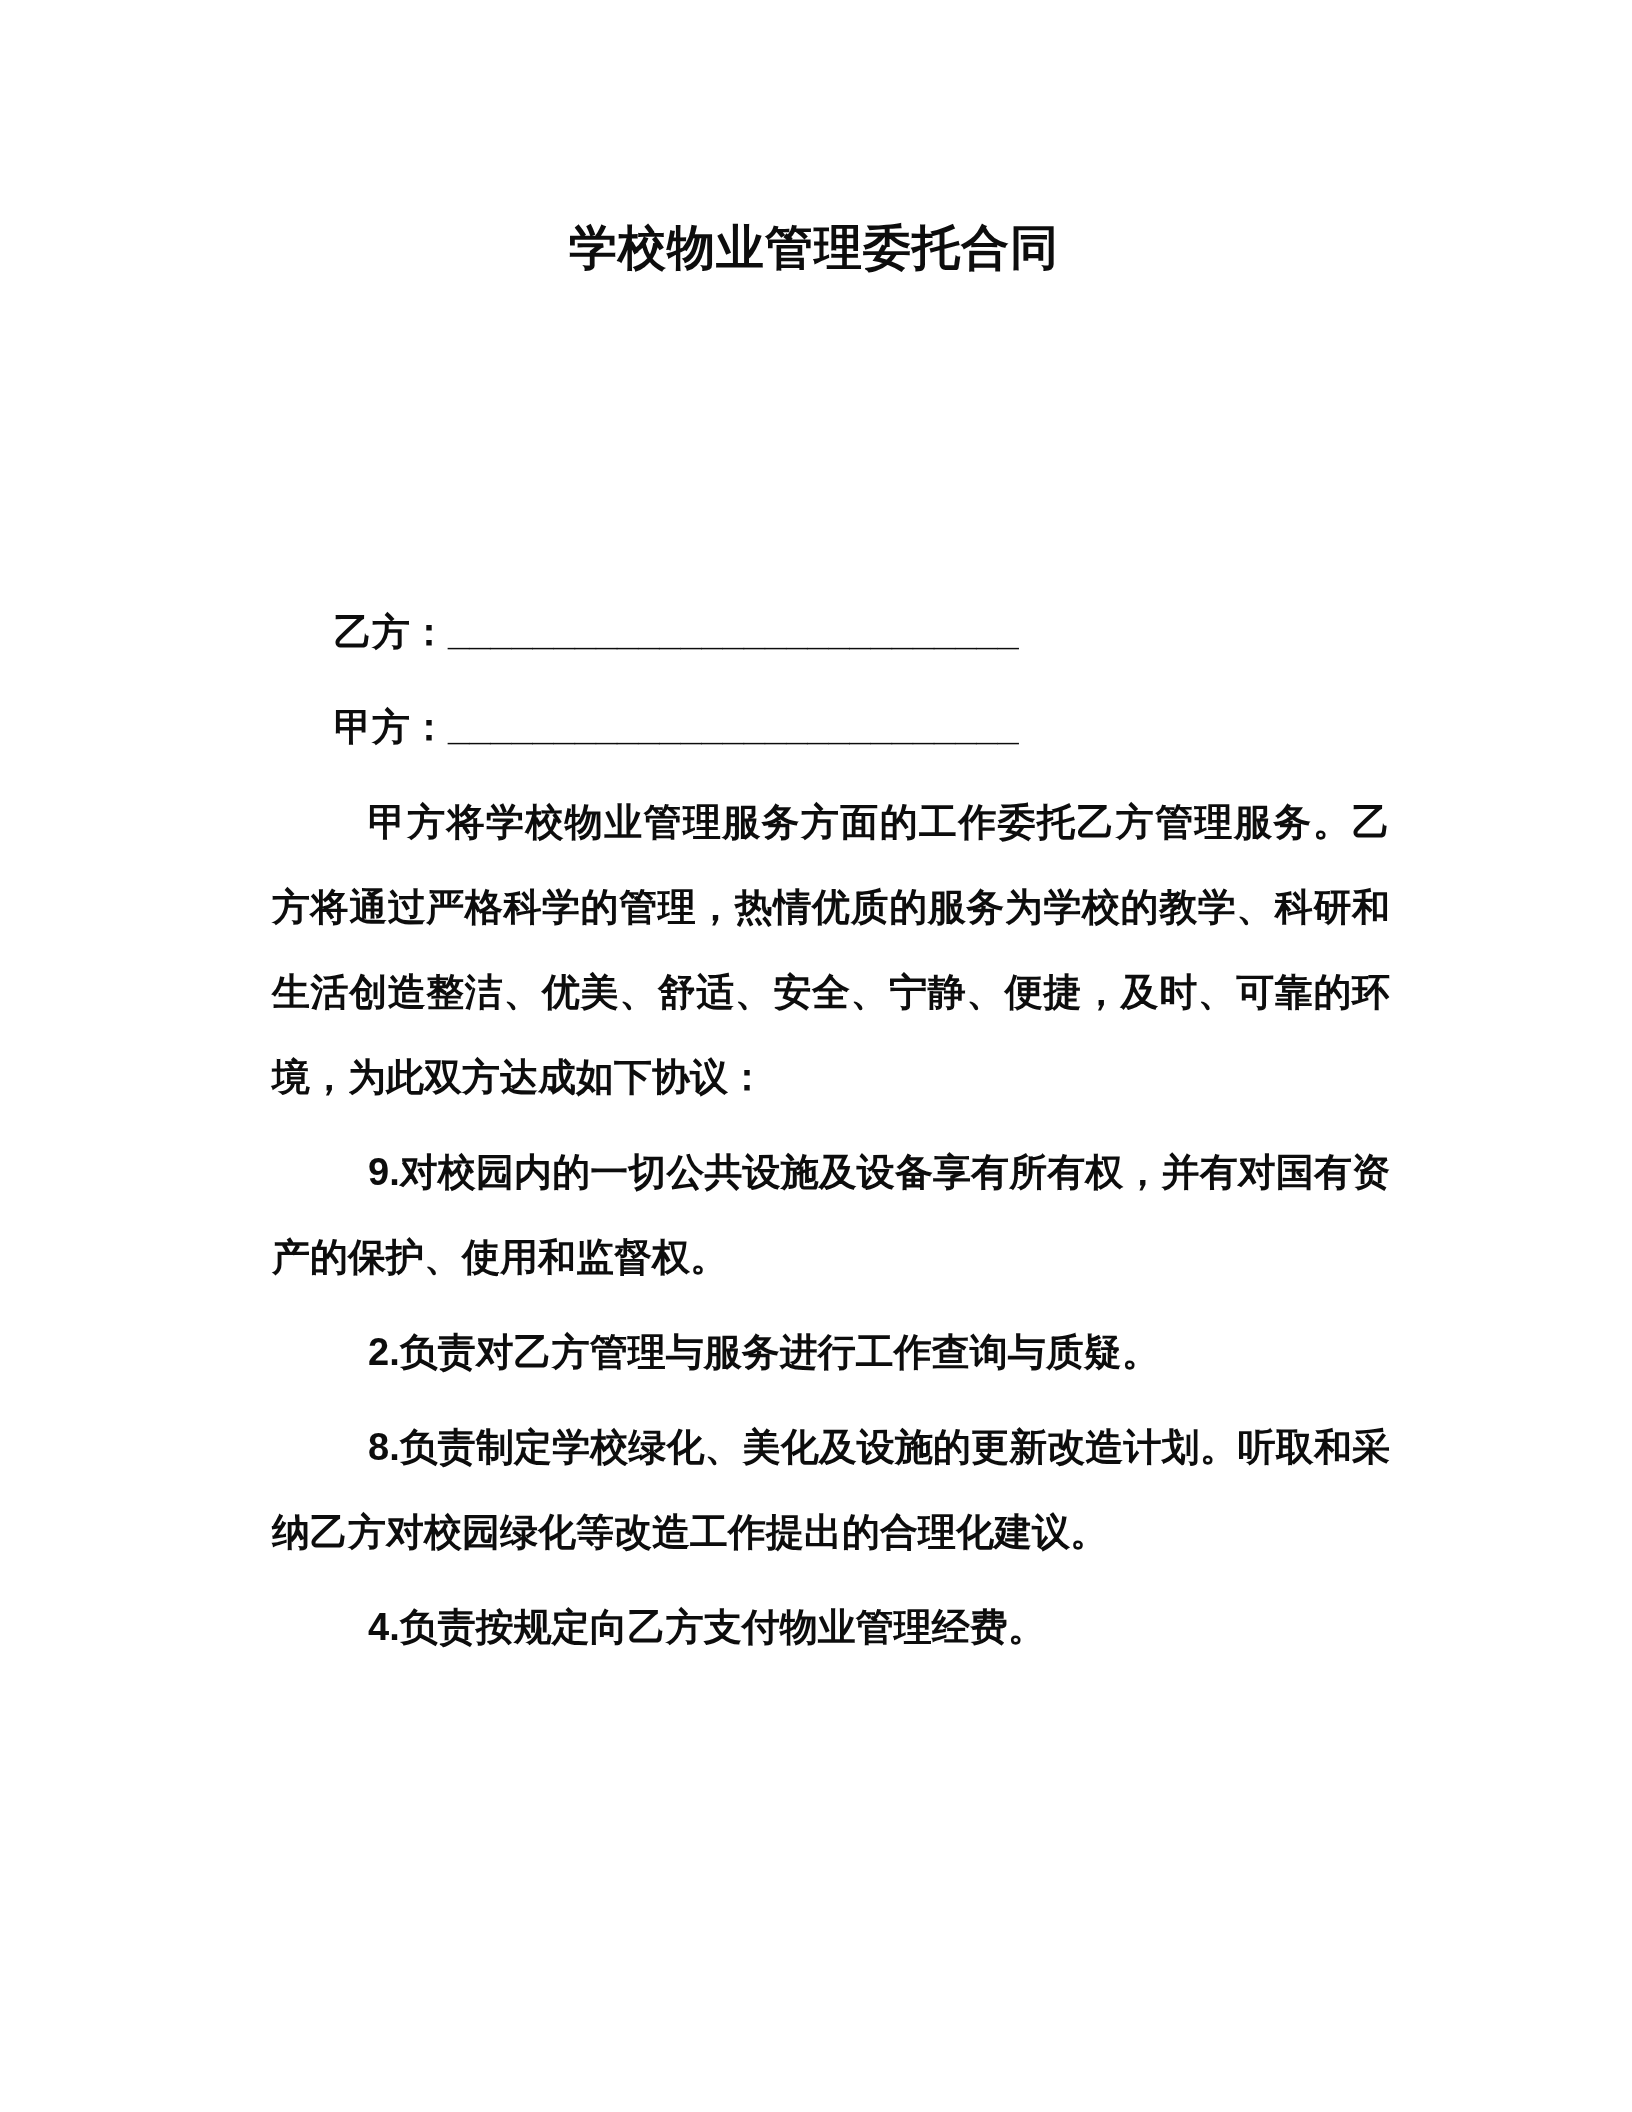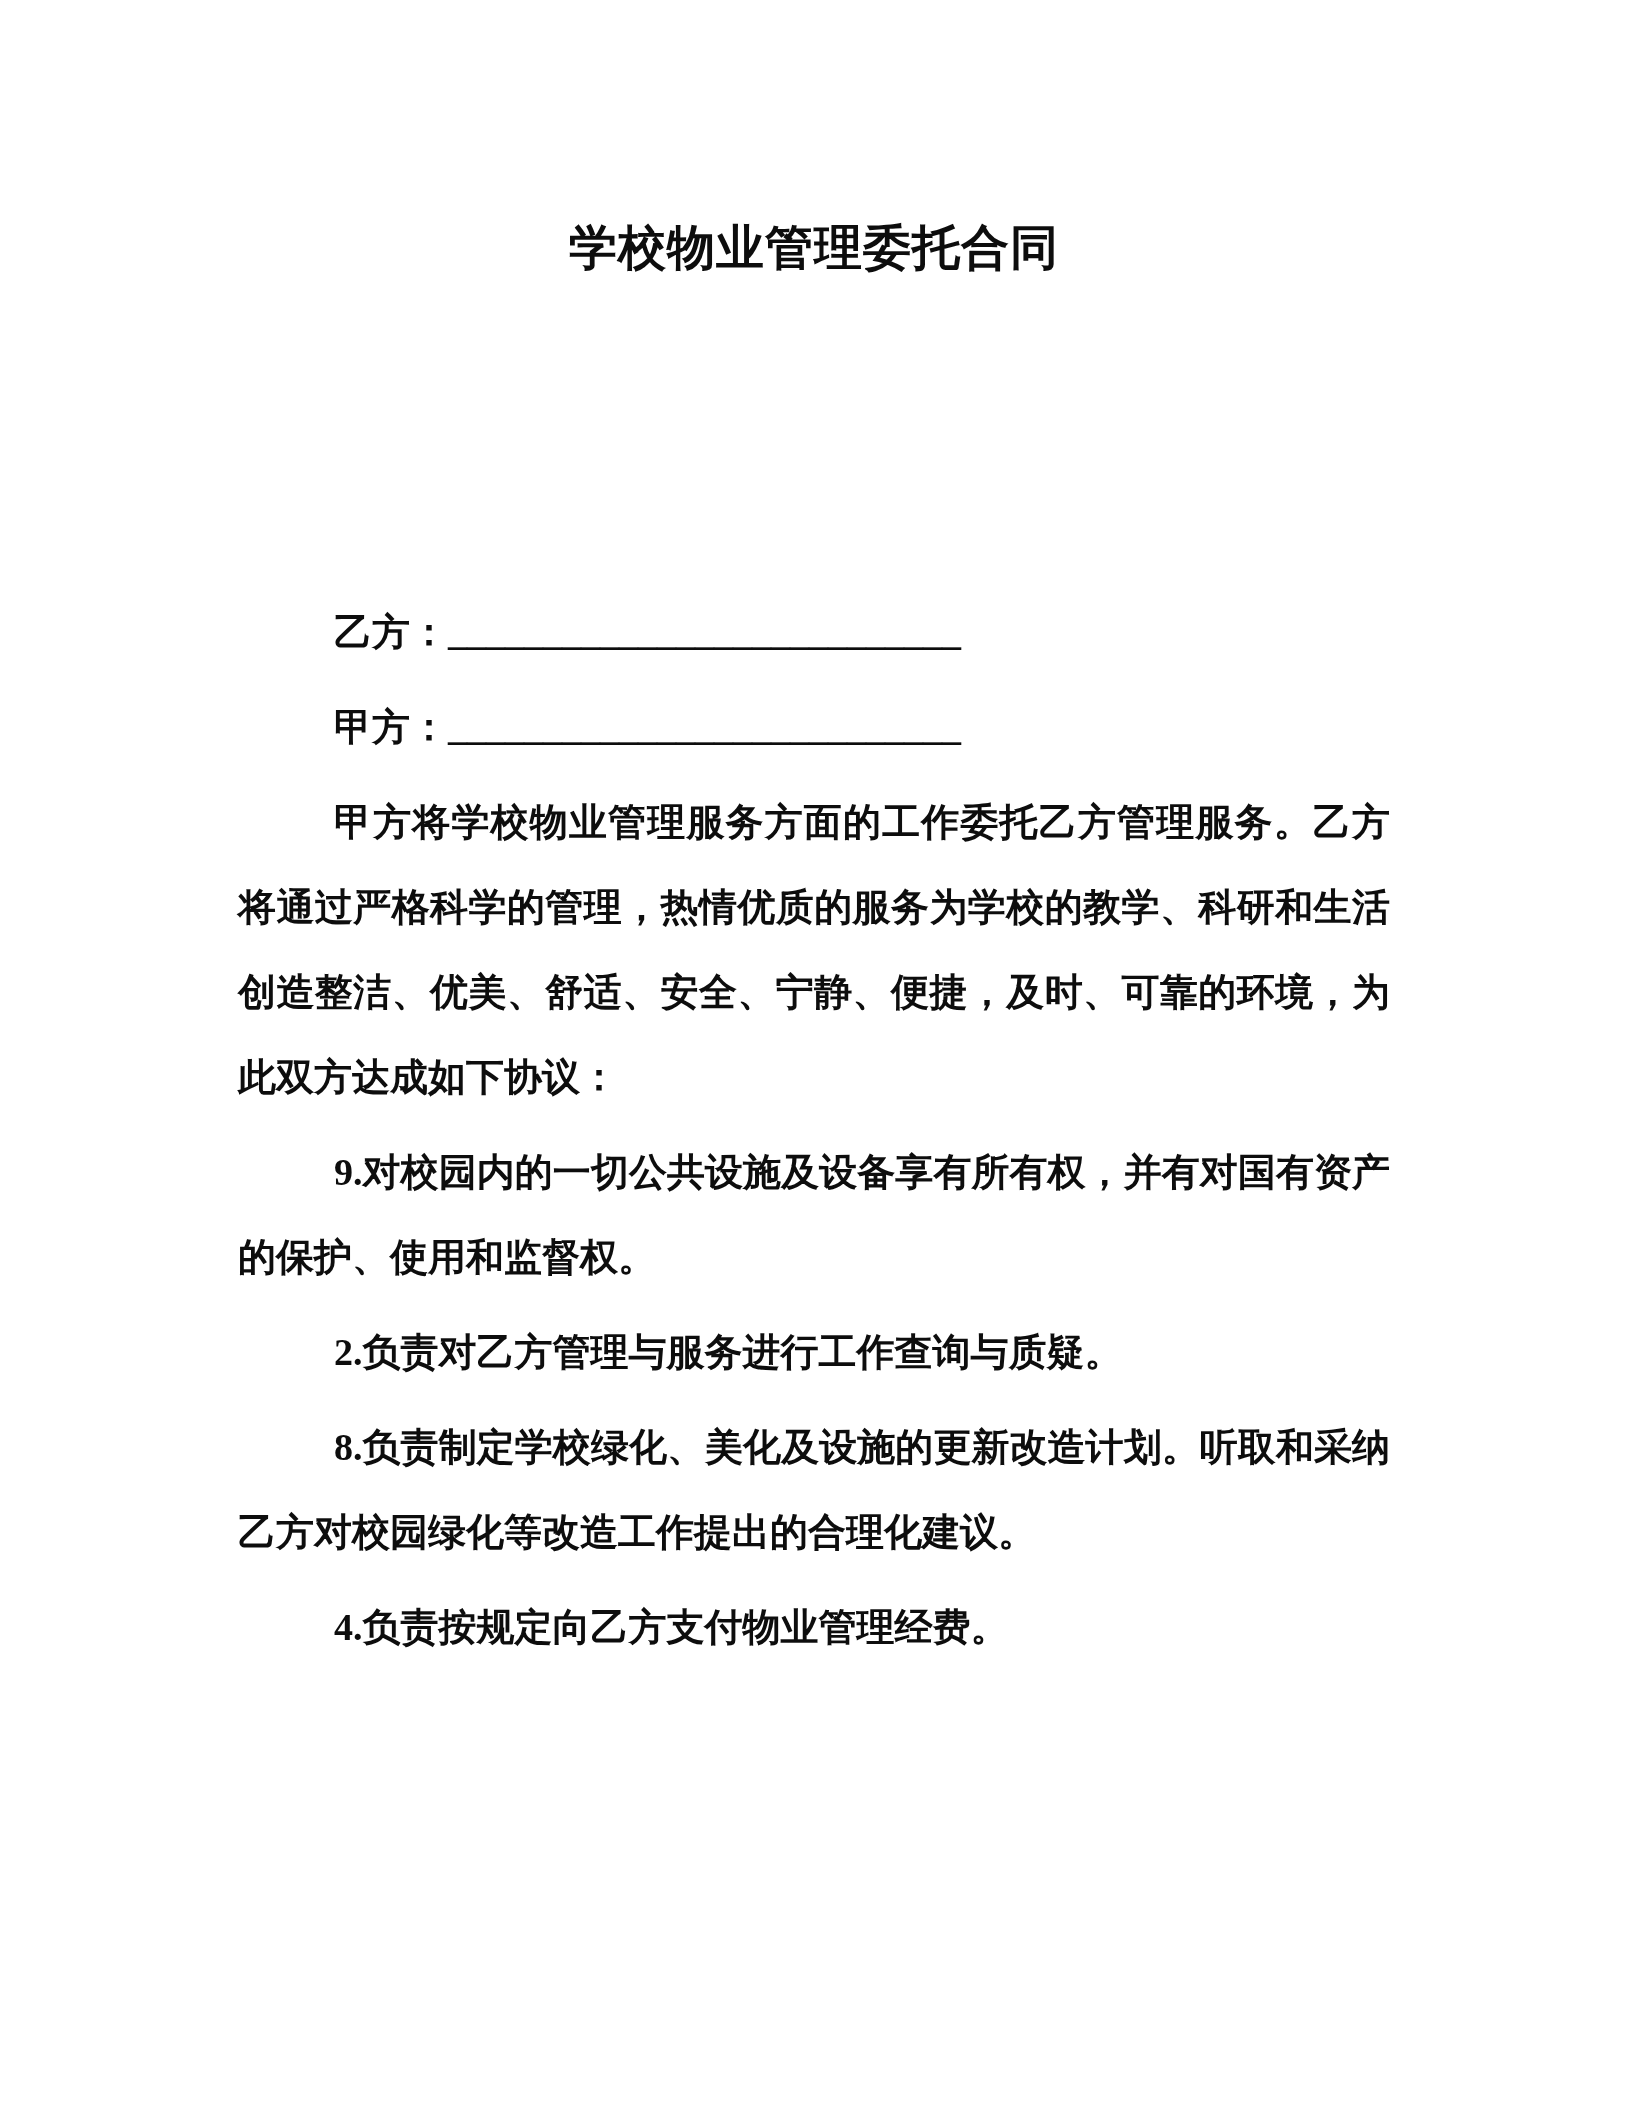--- a/index.html
+++ b/index.html
@@ -6,21 +6,21 @@
     margin: 0;
     padding: 0;
     background: #ffffff;
   }
   .page {
     position: relative;
     width: 1632px;
     height: 1732px;
     background: #ffffff;
     color: #0d0d0d;
-    font-family: Liberation Serif, serif;
+    font-family: Liberation Sans, sans-serif;
     font-weight: 700;
     overflow: hidden;
     box-sizing: border-box;
   }
   .content {
     box-sizing: border-box;
     padding: 205px 242px 0 238px;
   }
   .doc-title {
     font-size: 48px;
@@ -35,20 +35,21 @@
     line-height: 85px;
     margin: 0 0 10px 0;
     font-weight: 700;
   }
   .indent {
     text-indent: 96px;
   }
   .justify {
     text-align: justify;
     text-justify: inter-character;
+    margin-left: 34px;
   }
   .blank-line {
     letter-spacing: 0;
     white-space: nowrap;
   }
 </style>
 </head>
 <body>
 
 <div class="page">

